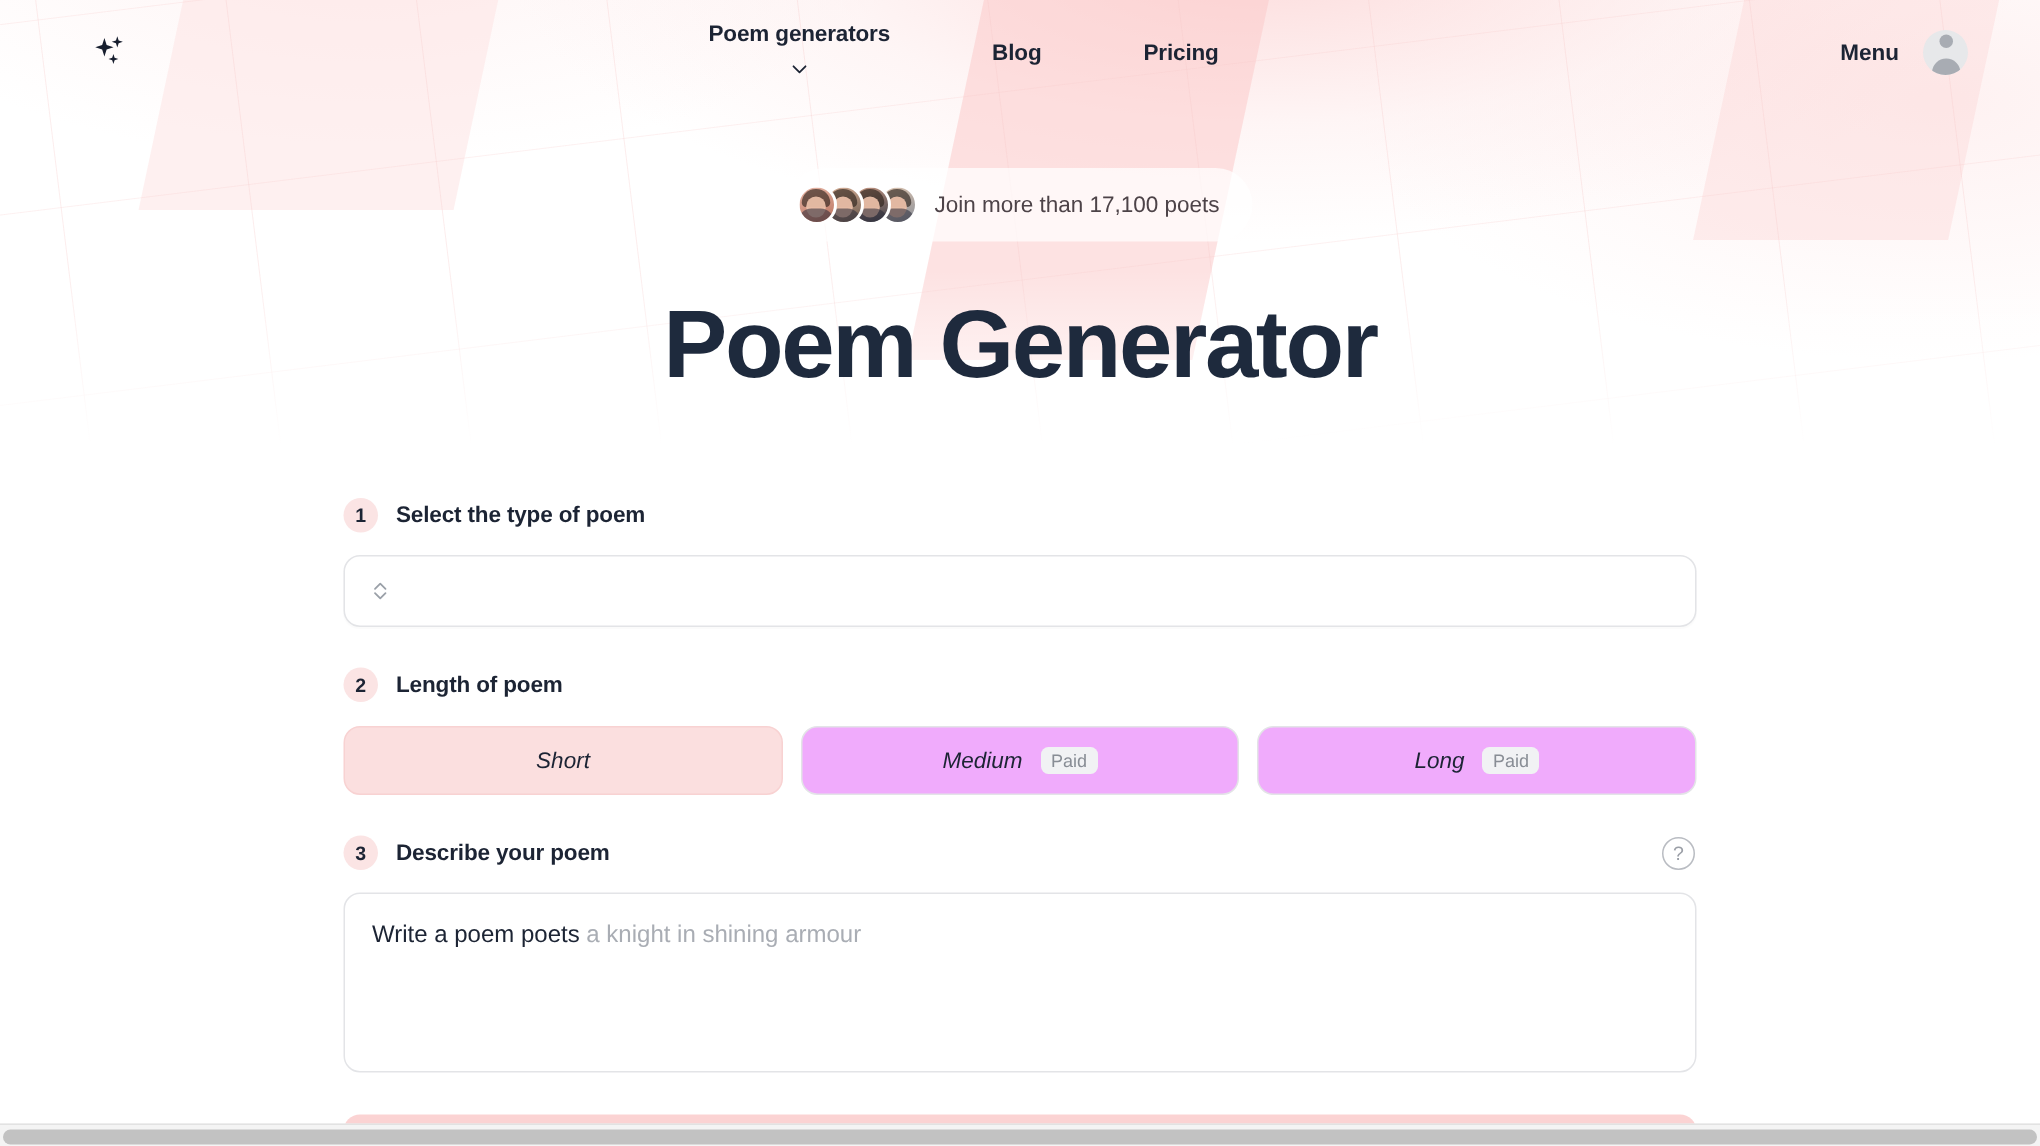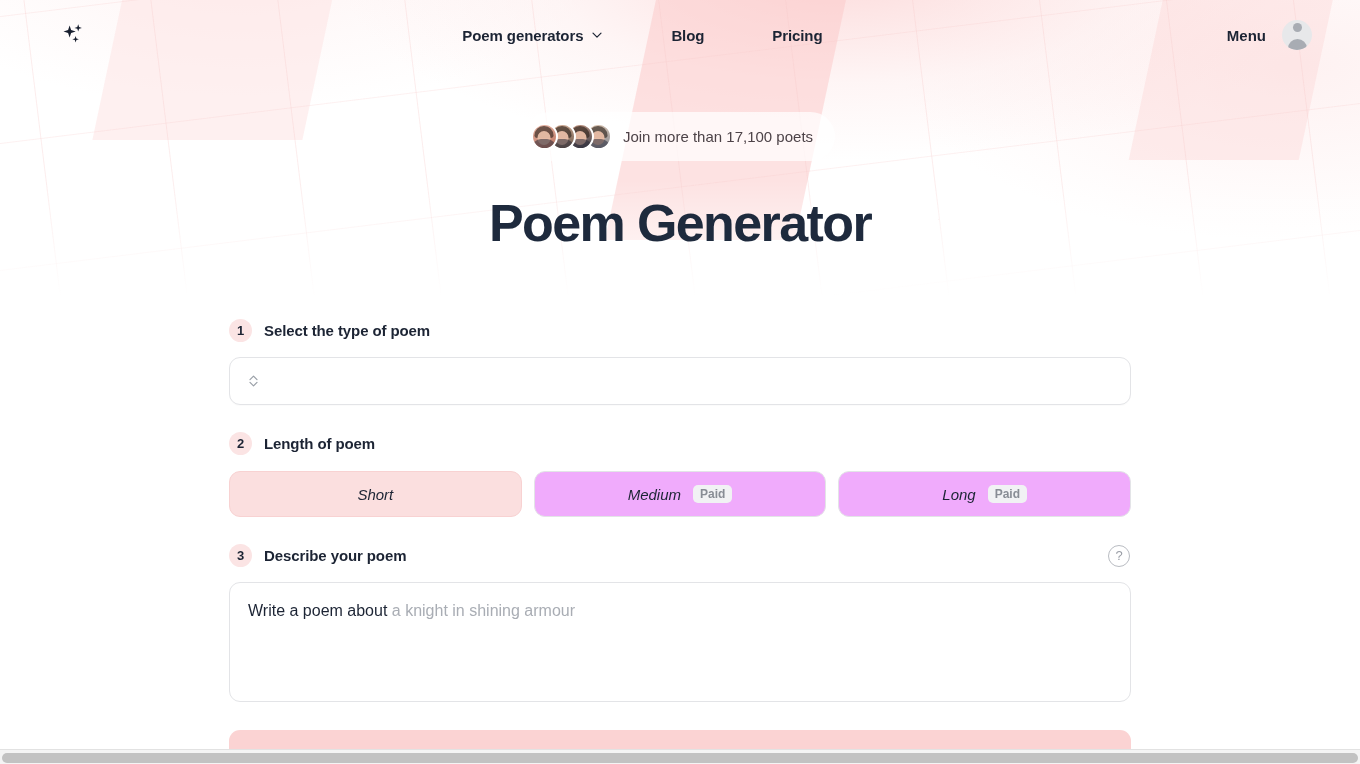--- a/index.html
+++ b/index.html
@@ -102,21 +102,21 @@
     color: #1c2434;
     letter-spacing: -0.1px;
     padding: 8px 0;
     margin: 0 34px;
     cursor: pointer;
     display: flex;
     align-items: center;
     gap: 8px;
     white-space: nowrap;
   }
-  .nav-item:first-child { margin-left: 2px; }
+  .nav-item:first-child { margin-left: 2px; flex-direction: column; }
   .chev-down { display: block; }
 
   .header-right {
     display: flex;
     align-items: center;
     gap: 16px;
   }
   .menu-label {
     font-size: 15px;
     font-weight: 700;
@@ -192,21 +192,21 @@
     background: rgba(40,40,55,.55);
   }
   .sp-text {
     margin-left: 20px;
     font-size: 15px;
     color: #4d4348;
     white-space: nowrap;
   }
   .page-title {
     margin-top: 34px;
-    font-size: 52px;
+    font-size: 64px;
     line-height: 1.08;
     font-weight: 800;
     letter-spacing: -1.6px;
     color: #1e2a3d;
     text-align: right;
   }
 
   
   .form {
     position: relative;
@@ -295,21 +295,20 @@
     border-color: #f8d2d2;
   }
   .option-label { font-weight: 400; font-style: italic; }
   .badge-paid {
     font-size: 12px;
     color: #888d95;
     background: #f1f2f4;
     border-radius: 5px;
     padding: 3px 7px;
     line-height: 1;
-    font-weight: bold;
   }
 
   .describe-block { margin-top: 27px; }
   .textarea-box {
     margin-top: 15px;
     height: 120px;
     border: 1px solid #e3e4e7;
     border-radius: 11px;
     background: #ffffff;
     padding: 17px 18px;
@@ -470,21 +469,21 @@
     <div class="step-head with-help">
       <div class="step-left">
         <div class="step-num">3</div>
         <div class="step-label">Describe your poem</div>
       </div>
       <div class="help-icon">?</div>
     </div>
 
     <div class="textarea-box">
       <div class="ta-line">
-        <span class="ta-prefix">Write a poem about</span>
+        <span class="ta-prefix">Write a poem poets</span>
         <span class="ta-placeholder">a knight in shining armour</span>
       </div>
     </div>
   </div>
 
   <button class="cta"></button>
 </div>
 
 <div class="scrollbar">
   <div class="thumb"></div>

